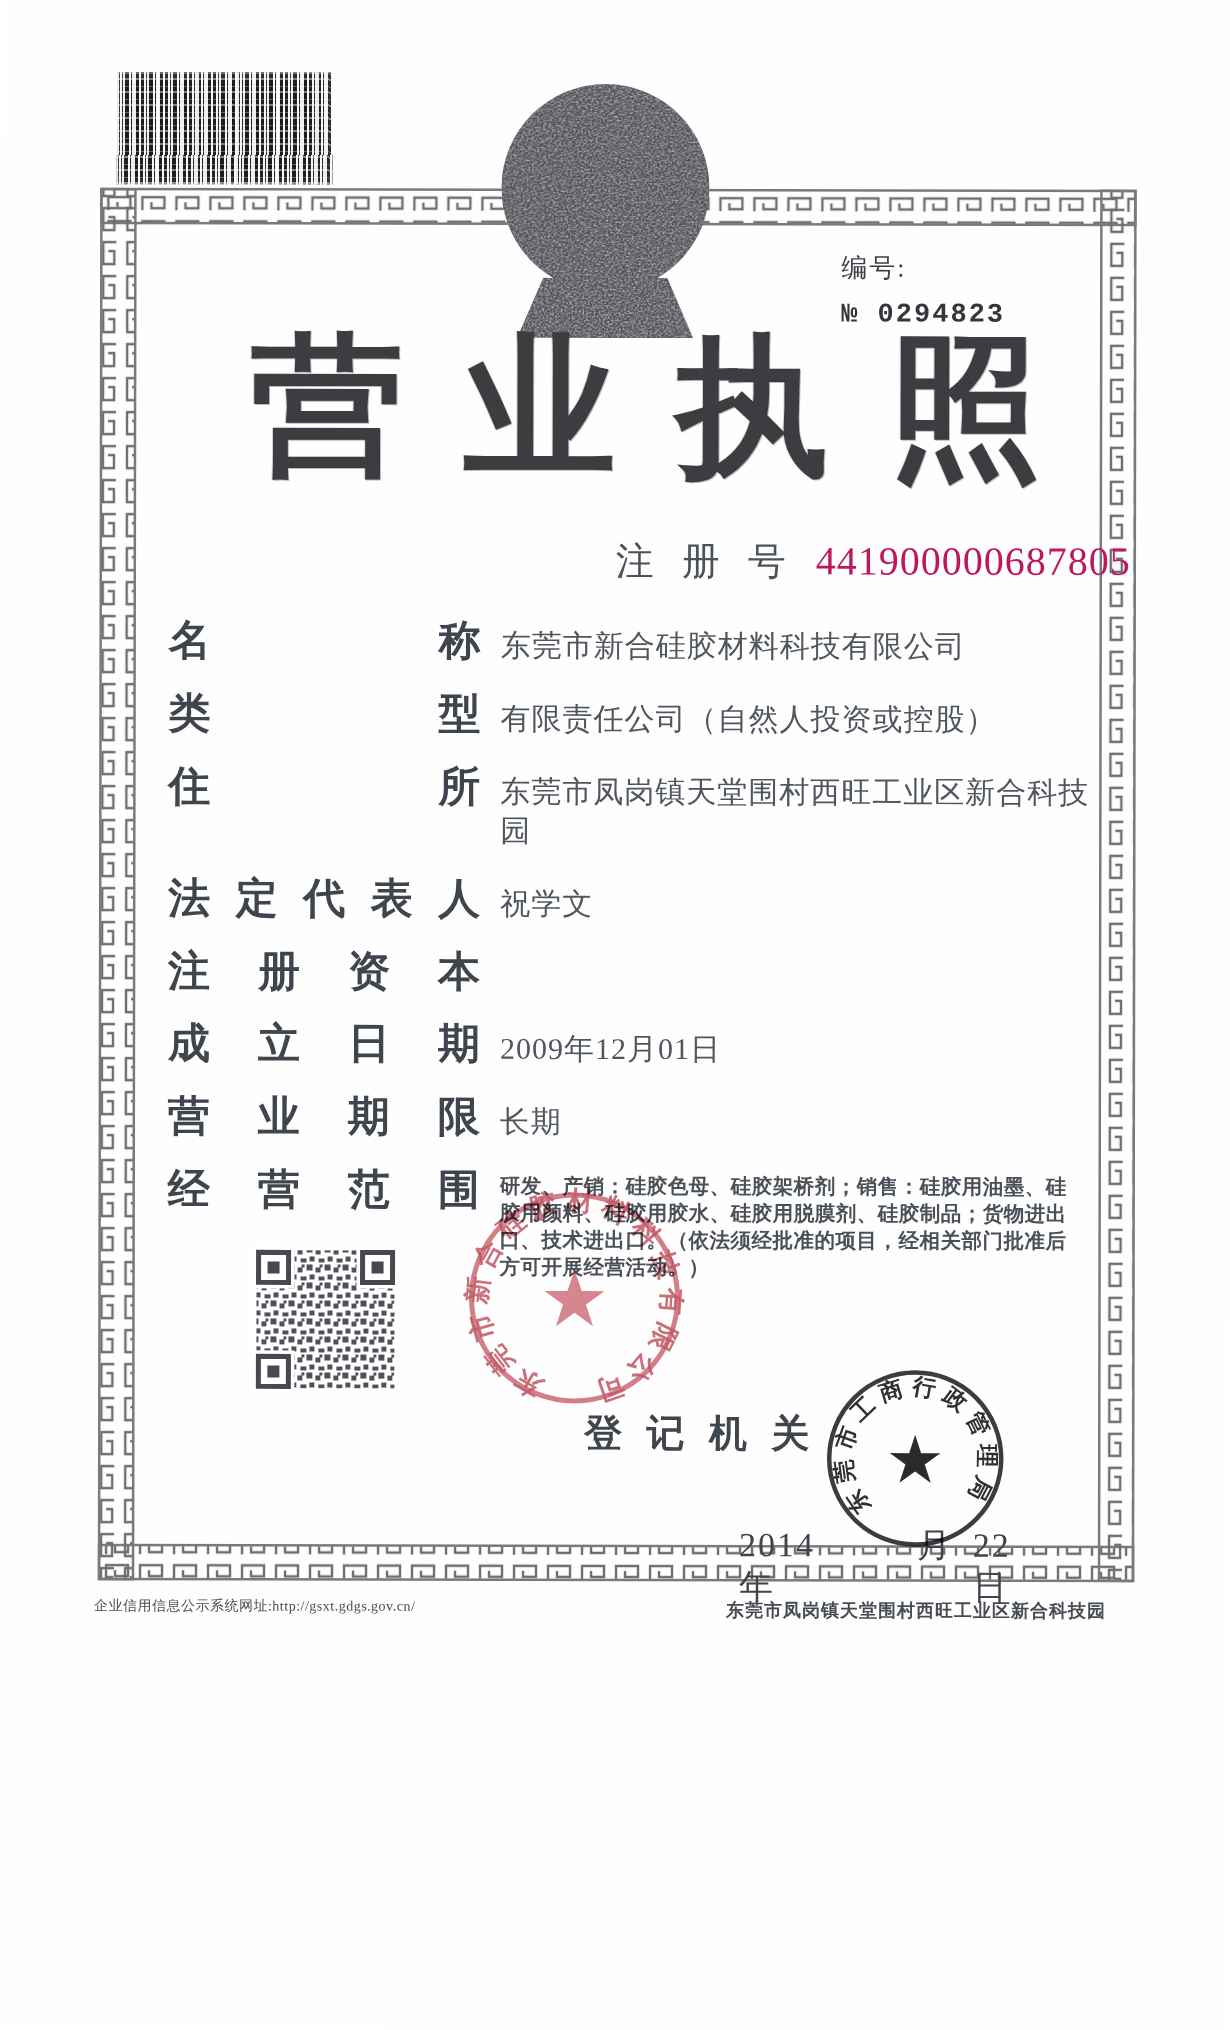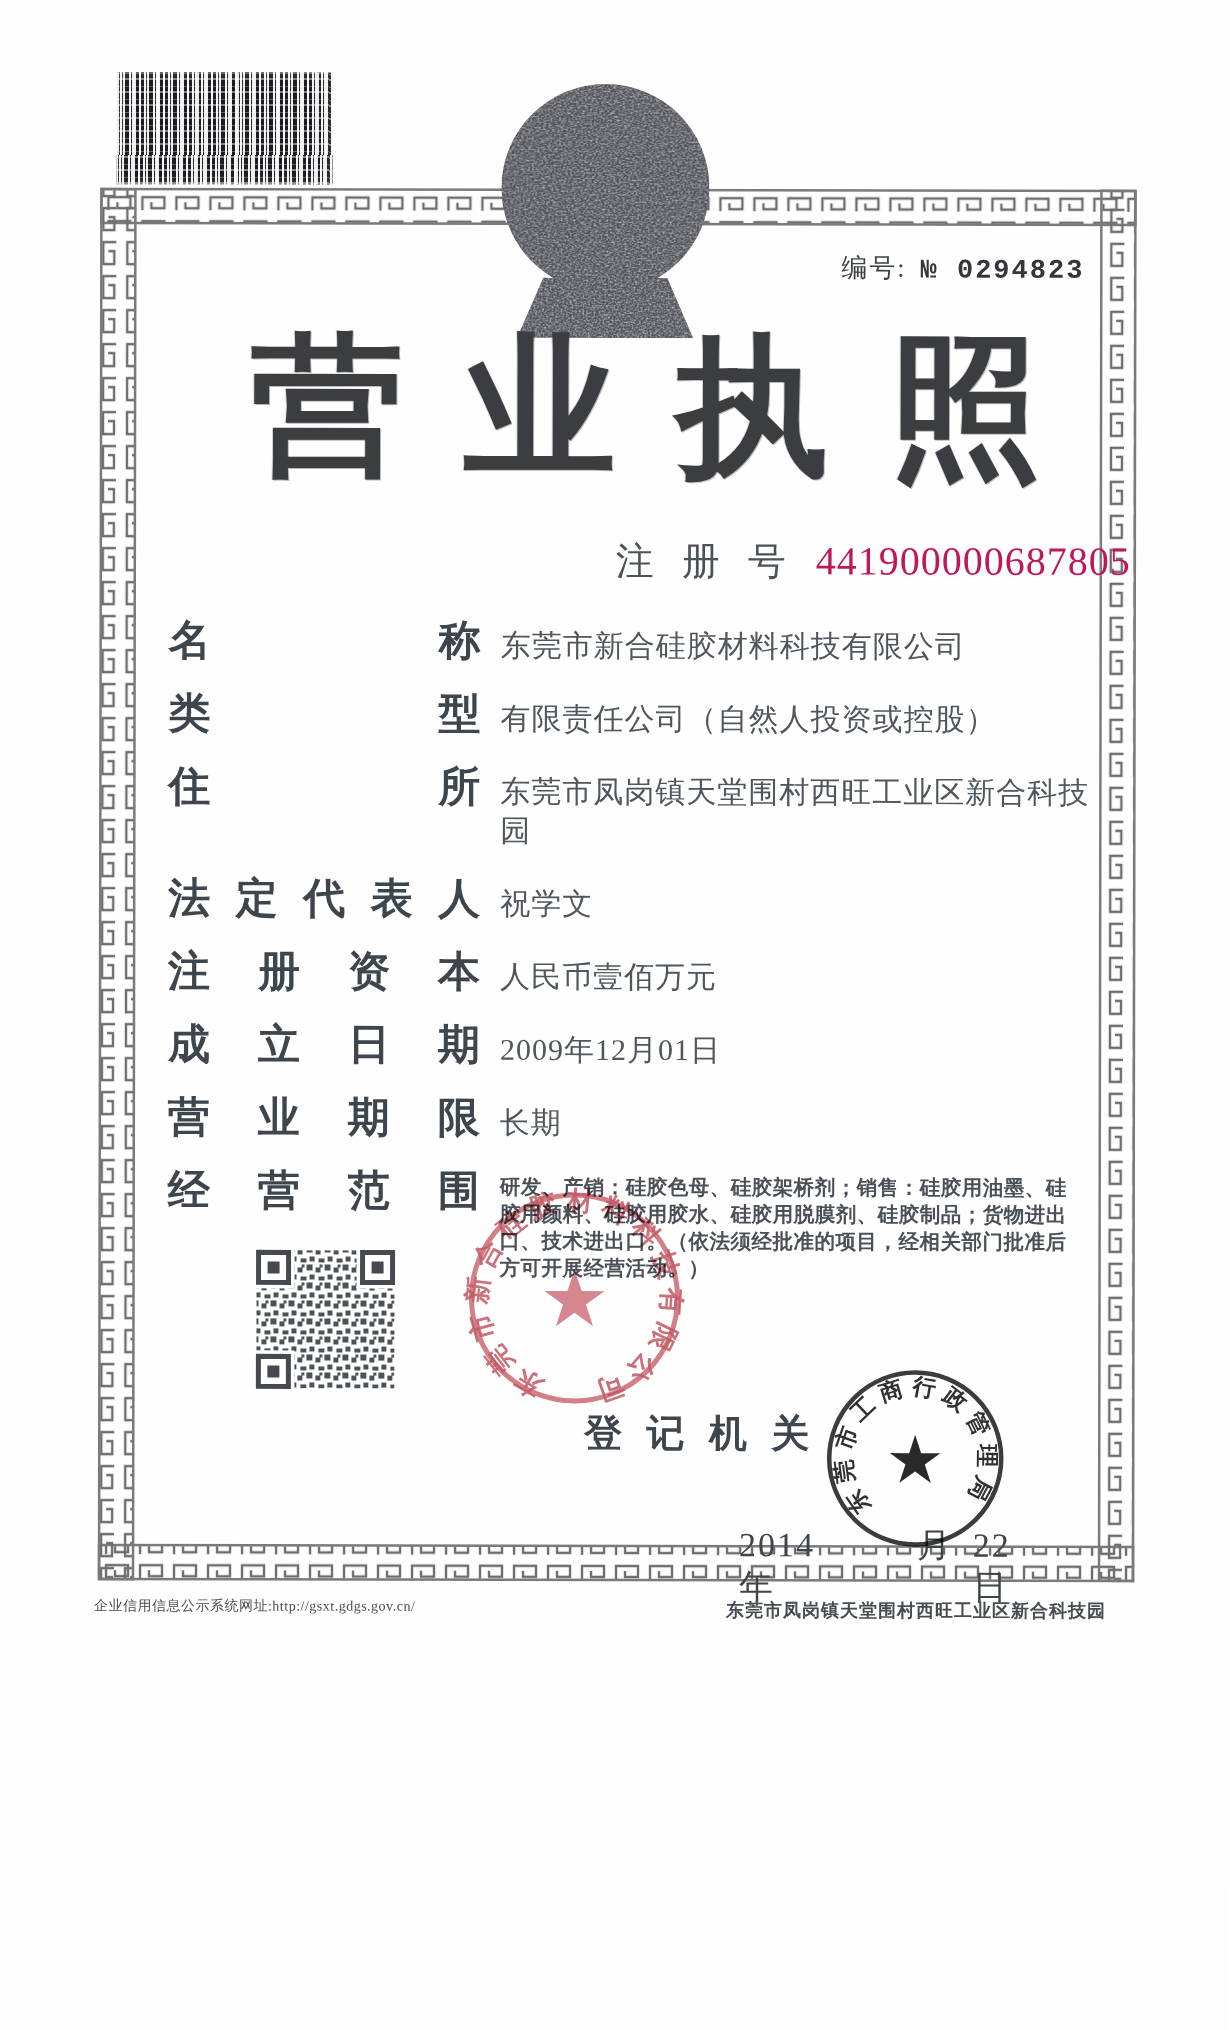--- a/index.html
+++ b/index.html
@@ -1,21 +1,21 @@
 <!DOCTYPE html>
 <html><head>
 <meta charset="utf-8">
 <style>
   html,body{margin:0;padding:0;background:#ffffff;}
   #page{position:relative;width:1230px;height:2030px;background:#fefefe;overflow:hidden;
         font-family:"Liberation Serif", serif;transform:rotate(0.1deg);}
   .abs{position:absolute;}
   
-  .serial{left:840px;top:250px;width:270px;display:flex;align-items:flex-end;gap:14px;
-          font-size:26px;color:#3c4046;letter-spacing:2px;}
+  .serial{left:840px;top:250px;width:270px;display:flex;align-items:flex-start;gap:14px;
+          font-size:26px;color:#3c4046;letter-spacing:2px;flex-direction:column;}
   .serial .num{font-family:"Liberation Mono", monospace;font-size:27px;font-weight:bold;color:#33373c;}
   .title-row{left:250px;top:330px;width:790px;display:flex;justify-content:space-between;
              font-family:"Liberation Sans", sans-serif;font-weight:bold;font-size:152px;line-height:1;
              color:#3b3d40;text-shadow:1px 1px 0 rgba(60,60,60,.35), -1px 0 0 rgba(90,90,90,.25);}
   .regno{left:615px;top:536px;display:flex;align-items:baseline;gap:30px;color:#4c525a;}
   .regno .lab{display:flex;justify-content:space-between;width:170px;font-size:38px;}
   .regno .num{font-size:40px;letter-spacing:1px;color:#be185d;}
   .rows{left:168px;top:618px;width:930px;}
   .row{position:relative;margin-bottom:26px;display:flex;align-items:flex-start;}
   .row .lab{display:flex;justify-content:space-between;width:312px;flex:0 0 312px;
@@ -140,21 +140,20 @@
         </span>
       <span class="val">祝学文</span>
     </div>
     <div class="row">
       <span class="lab">
           <span>注</span>
           <span>册</span>
           <span>资</span>
           <span>本</span>
         </span>
-      <span class="val">人民币壹佰万元</span>
     </div>
     <div class="row">
       <span class="lab">
           <span>成</span>
           <span>立</span>
           <span>日</span>
           <span>期</span>
         </span>
       <span class="val">2009年12月01日</span>
     </div>

